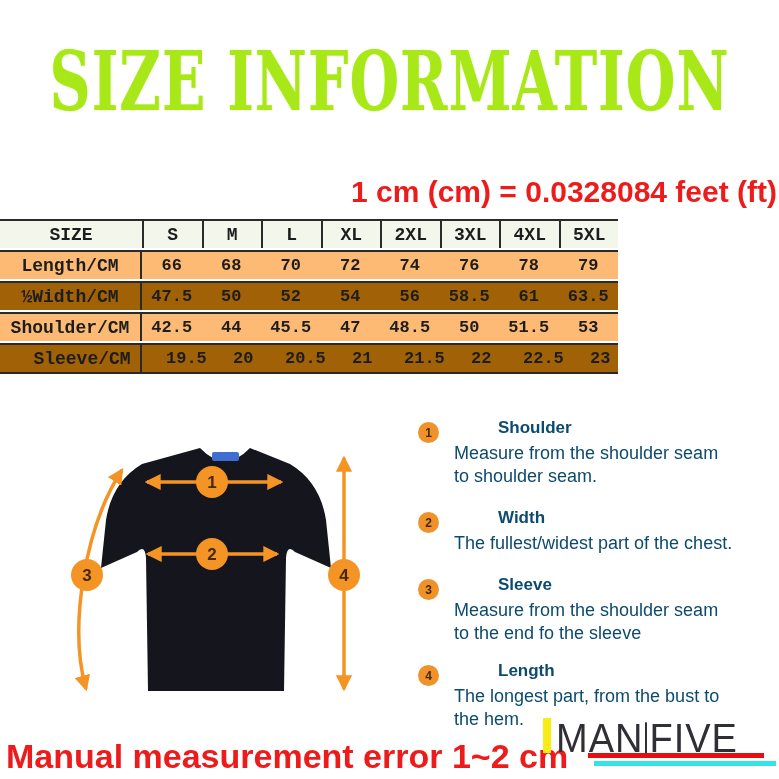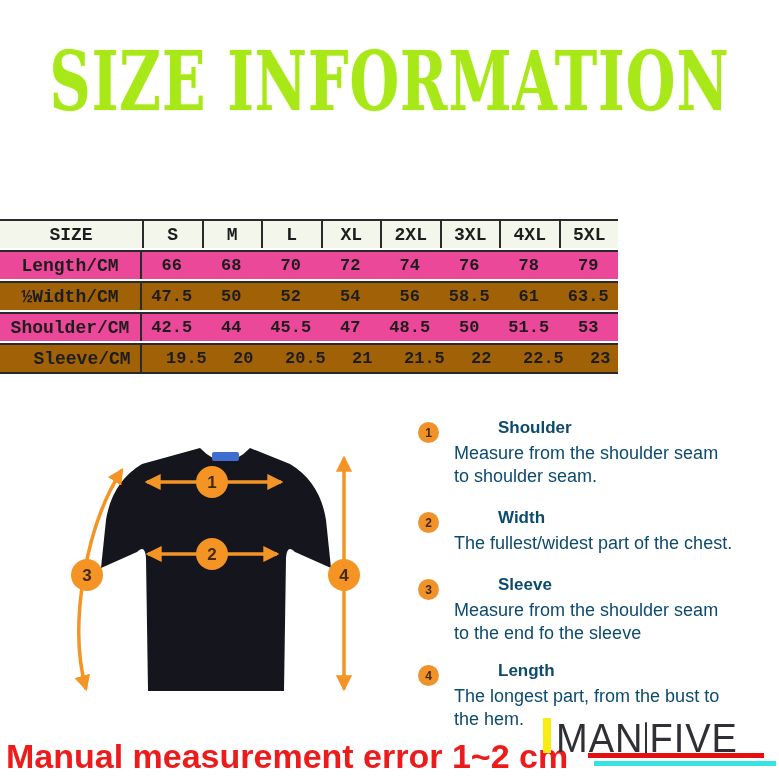--- a/index.html
+++ b/index.html
@@ -36,21 +36,21 @@
     font-weight:bold; color:#1d1d1d; font-size:17px;
   }
   table.size-table col.c-label { width:142px; }
   table.size-table th, table.size-table td {
     text-align:center; padding:2px 0; height:23px;
     border-top:2px solid #2a2a2a;
   }
   table.size-table thead th { background:#f3f6ea; font-size:18px; }
   table.size-table thead th:not(:first-child) { border-left:2px solid #2a2a2a; }
   table.size-table td:first-child { border-right:2px solid #2a2a2a; font-size:18px; }
-  table.size-table tr.row-green td { background:#ec4899; }
+  table.size-table tr.row-green td { background:#fdba74; }
   table.size-table tr.row-cream td { background:#a16207; }
   table.size-table tbody tr:last-child td { border-bottom:2px solid #2a2a2a;padding-left:24px; }
 
   
   .diagram-wrap { position:absolute; left:60px; top:390px; width:380px; height:340px; }
 
   
   .instr-item { position:absolute; left:415px; width:360px; }
   .num-badge {
     position:absolute; left:3px; top:4px;
@@ -92,20 +92,21 @@
     position:absolute; left:54px; top:51px; width:182px; height:5px; background:#35e3e3;
   }
 </style>
 </head>
 <body>
 
 <div id="page">
 
   <div class="main-title">SIZE INFORMATION</div>
 
+  <div class="conversion-note">1 cm (cm) = 0.0328084 feet (ft)</div>
 
   <table class="size-table">
     <colgroup>
       <col class="c-label">
         <col>
         <col>
         <col>
         <col>
         <col>
         <col>

